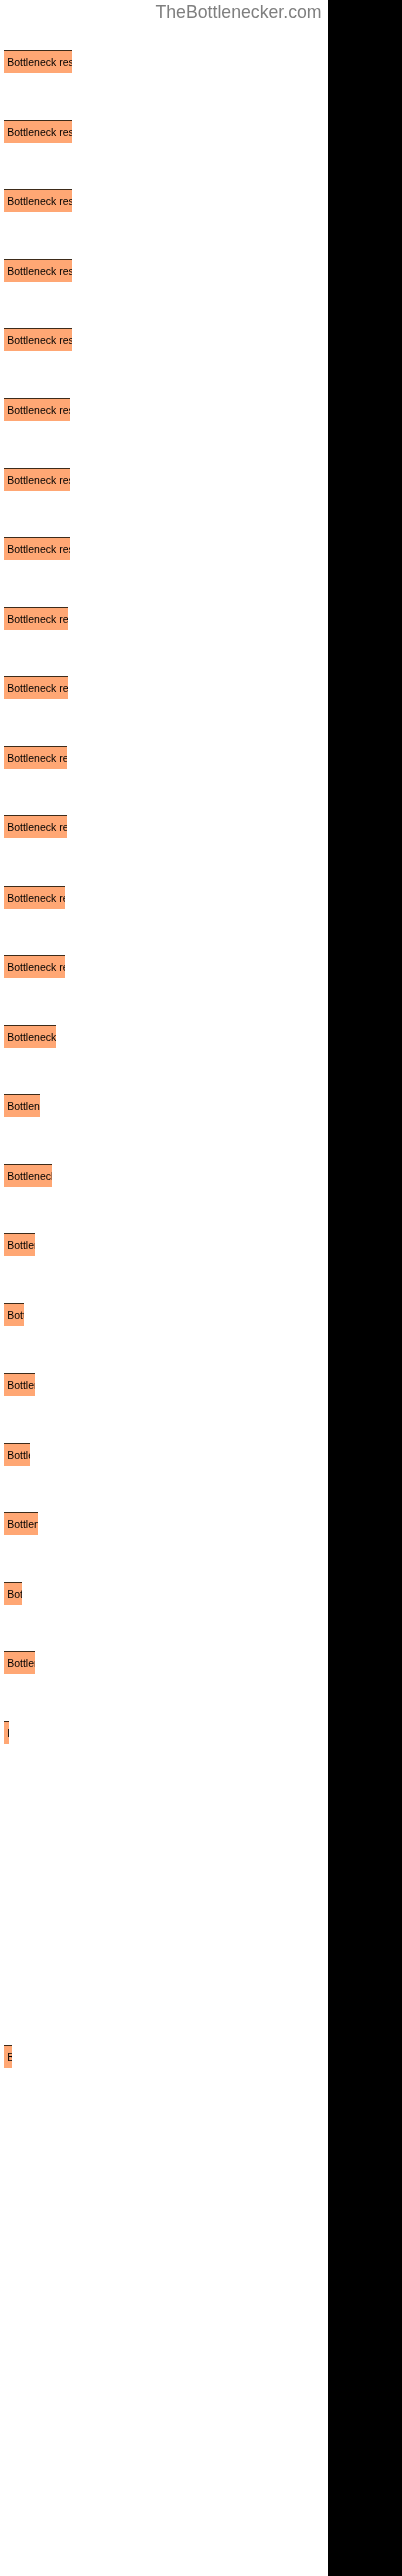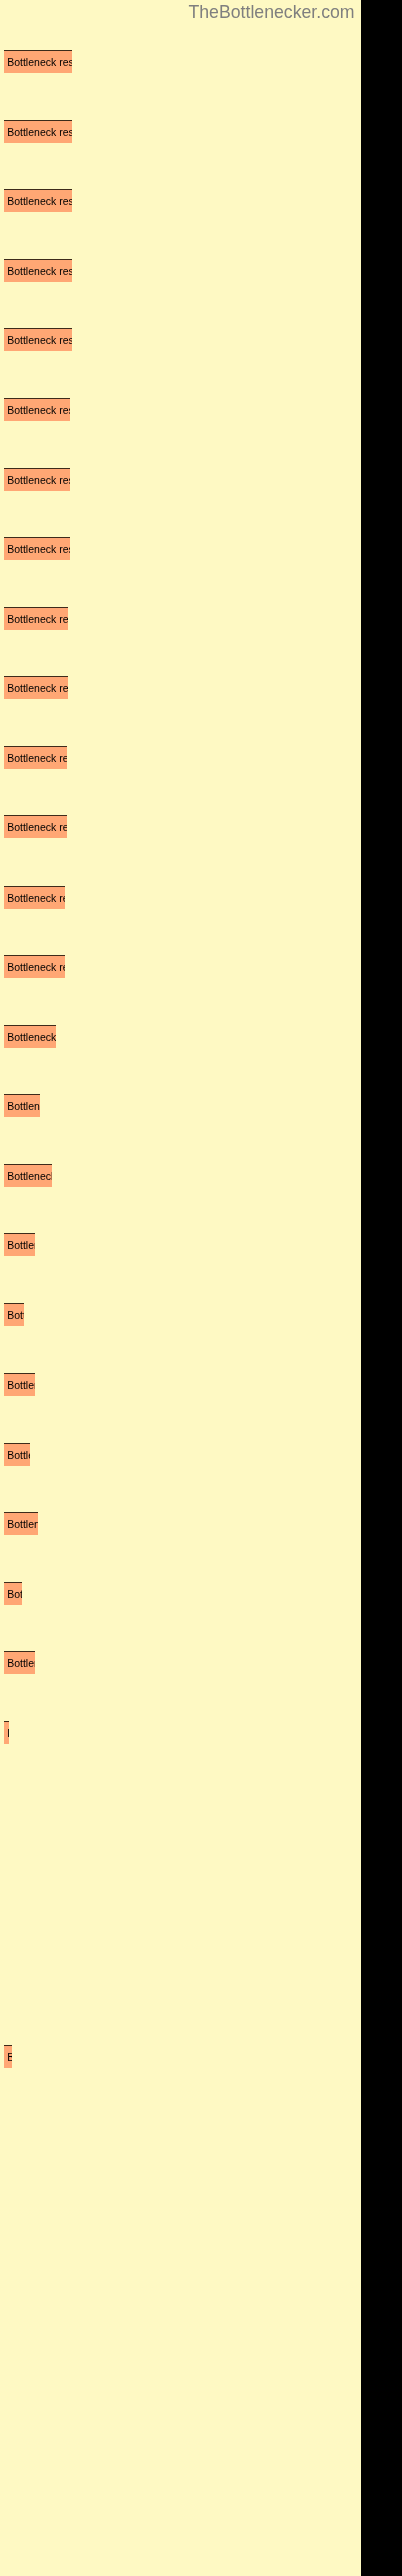--- a/index.html
+++ b/index.html
@@ -6,23 +6,23 @@
   html, body {
     margin: 0;
     padding: 0;
     background: #000000;
   }
   body {
     font-family: "Liberation Sans", sans-serif;
   }
   #canvas {
     position: relative;
-    width: 361px;
+    width: 328px;
     height: 2576px;
-    background: #fef9c3;
+    background: #ffffff;
     overflow: hidden;
   }
   #site-title {
     position: absolute;
     right: 6.4px;
     top: 1.6px;
     font-family: "Liberation Sans", sans-serif;
     font-size: 17.7px;
     line-height: 21px;
     color: #7f7f7f;

